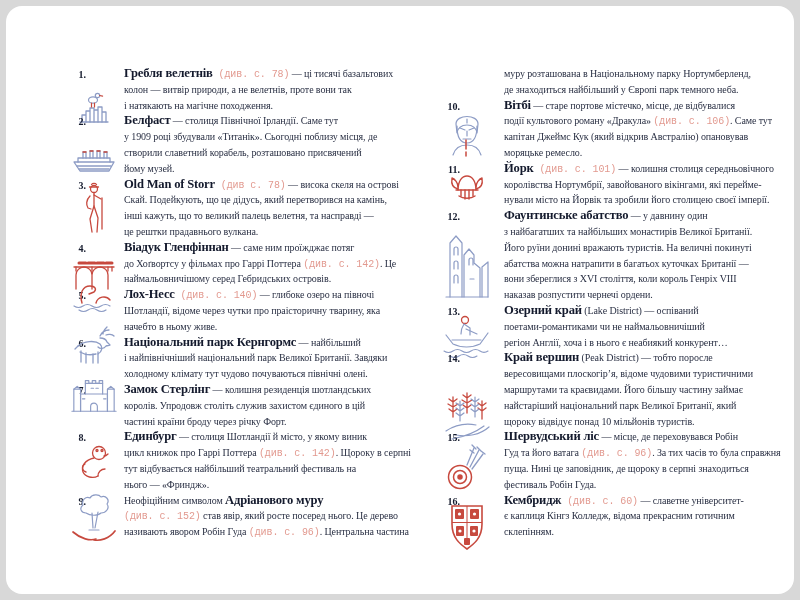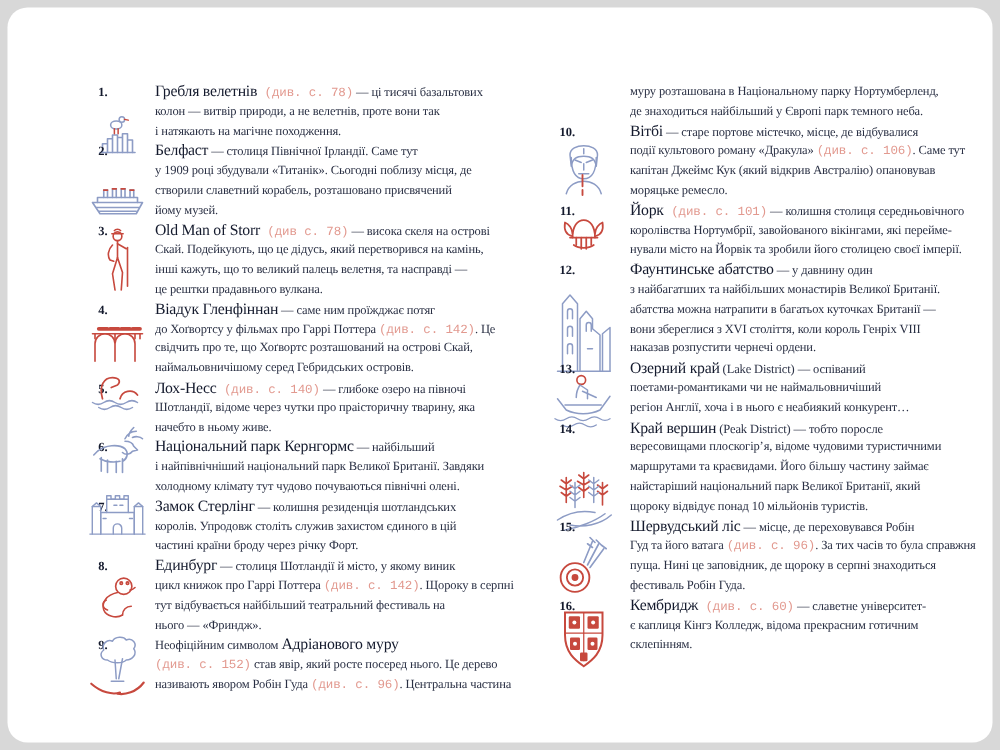--- a/index.html
+++ b/index.html
@@ -31,21 +31,21 @@
   .col-right .num{width:26px;}
   .icon{
     position:absolute;left:4px;width:48px;
     display:flex;justify-content:center;align-items:flex-start;
   }
   .col-right .icon{left:8px;width:50px;}
   .line{
     line-height:15.8px;height:15.8px;white-space:nowrap;
     font-size:10px;letter-spacing:-0.1px;color:var(--body);
   }
-  .sb{font-weight:normal;font-size:12.6px;color:var(--heading);letter-spacing:-0.2px;}
+  .sb{font-weight:bold;font-size:12.6px;color:var(--heading);letter-spacing:-0.2px;}
   .sr{color:var(--ref);font-family:Liberation Mono, monospace;}
   .sn{color:var(--body);}
 </style>
 </head>
 <body>
 
 <div class="page">
   <div class="col col-left" id="col-left">
       <div class="item">
         <div class="num">1.</div>
@@ -123,21 +123,20 @@
               <path d="M3 15h40"></path>
               <path d="M5 37V23M5 23a8 8 0 0 1 16 0M21 37V23M21 23a8 8 0 0 1 16 0M37 37V23"></path>
               <path d="M5 15v4M21 15v4M37 15v4M41 15v4"></path>
               <path d="M8 11h7M17 11h7M26 11h7M35 11h6" stroke-width="3"></path>
             </g>
           </svg>
         </div>
         <div>
           <div class="line"><span class="sb">Віадук Гленфіннан</span><span class="sn"> — саме ним проїжджає потяг</span></div>
           <div class="line"><span class="sn">до Хоґвортсу у фільмах про Гаррі Поттера </span><span class="sr">(див. с. 142)</span><span class="sn">. Це</span></div>
-          <div class="line"><span class="sn">свідчить про те, що Хоґвортс розташований на острові Скай,</span></div>
           <div class="line"><span class="sn">наймальовничішому серед Гебридських островів.</span></div>
         </div>
       </div>
       <div class="item">
         <div class="num">5.</div>
         <div class="icon" style="top: -9px;">
           <svg width="46" height="36" viewBox="0 0 46 36">
             <g fill="none" stroke="#c7493e" stroke-width="1.4" stroke-linecap="round" stroke-linejoin="round">
               <path d="M11 25c-3-10 1-17 8-17 5 0 7 3 4 6l-5 2"></path>
               <path d="M25 25a8 8 0 0 1 14-3"></path>
@@ -301,20 +300,21 @@
               <path d="M20 80V38l5-6 5 6v8l6 5v29"></path>
               <path d="M25 48v-5a2 2 0 0 1 4 0v5M26 62h4"></path>
               <path d="M38 80V50l6-5v35"></path>
               <path d="M2 80h42"></path>
             </g>
           </svg>
         </div>
         <div>
           <div class="line"><span class="sb">Фаунтинське абатство</span><span class="sn"> — у давнину один</span></div>
           <div class="line"><span class="sn">з найбагатших та найбільших монастирів Великої Британії.</span></div>
+          <div class="line"><span class="sn">Його руїни донині вражають туристів. На величні покинуті</span></div>
           <div class="line"><span class="sn">абатства можна натрапити в багатьох куточках Британії —</span></div>
           <div class="line"><span class="sn">вони збереглися з XVI століття, коли король Генріх VIII</span></div>
           <div class="line"><span class="sn">наказав розпустити чернечі ордени.</span></div>
         </div>
       </div>
       <div class="item">
         <div class="num">13.</div>
         <div class="icon" style="top: 2px;">
           <svg width="50" height="54" viewBox="0 0 50 54">
             <g fill="none" stroke="#c7493e" stroke-width="1.3">

